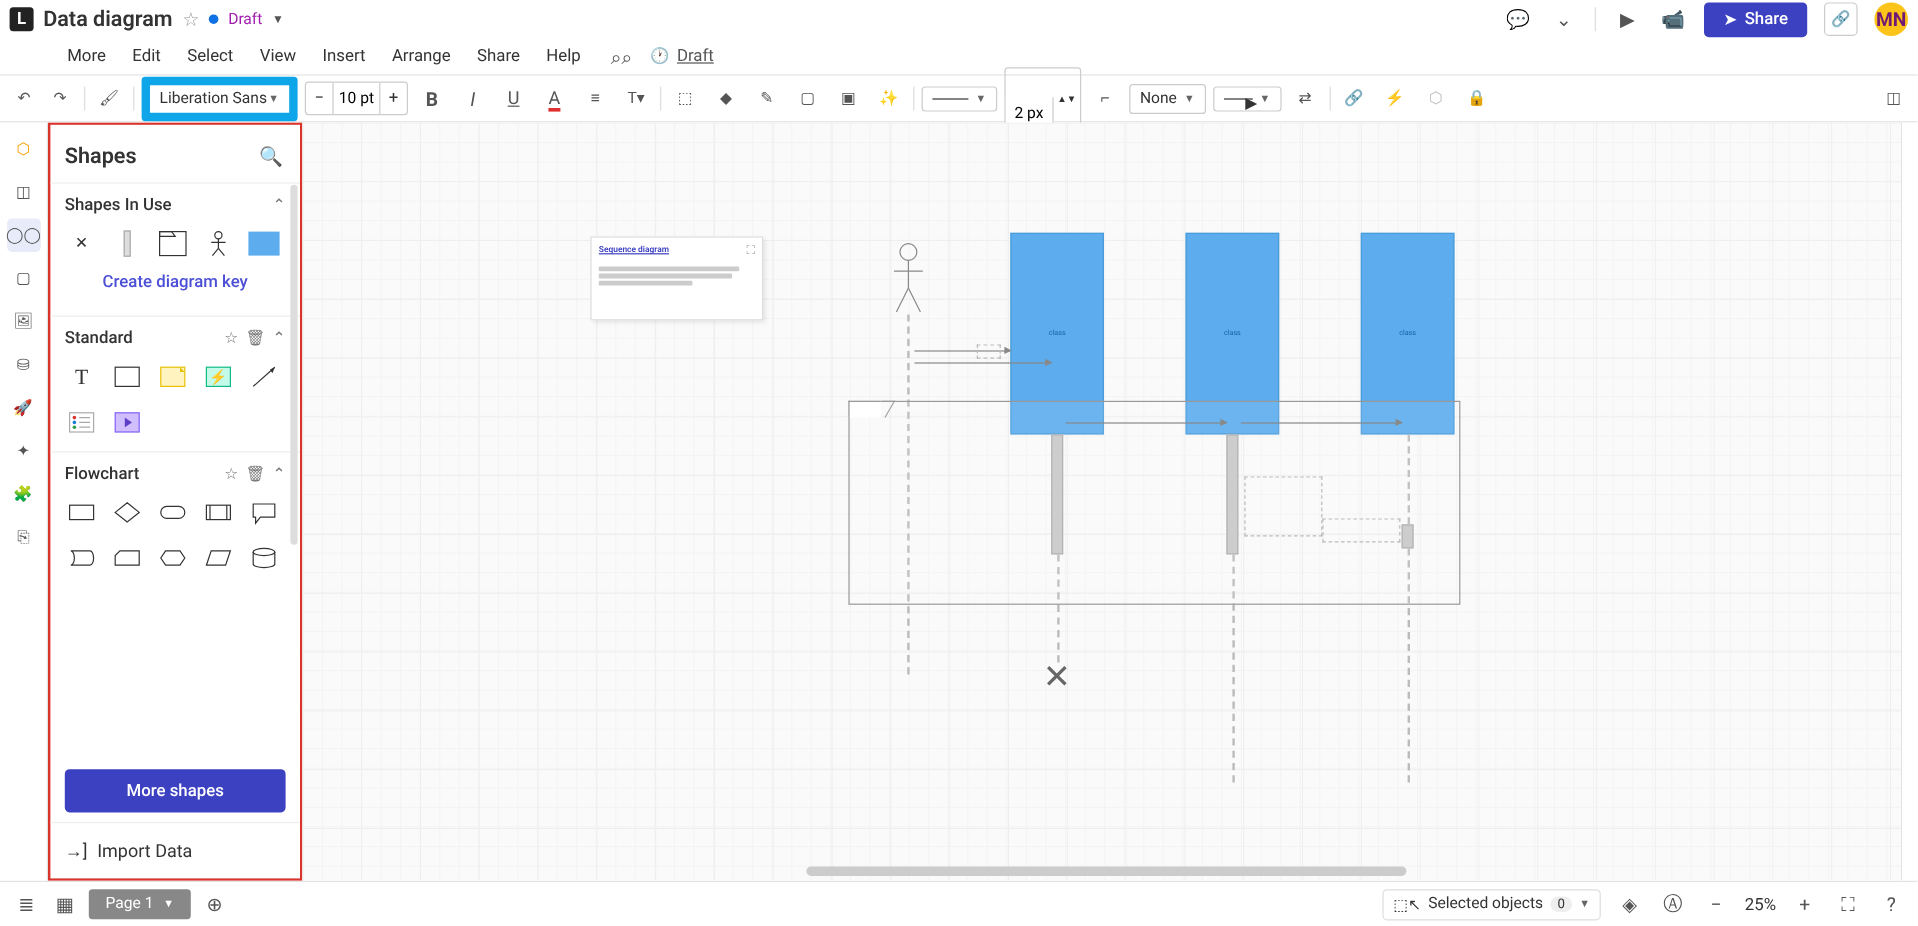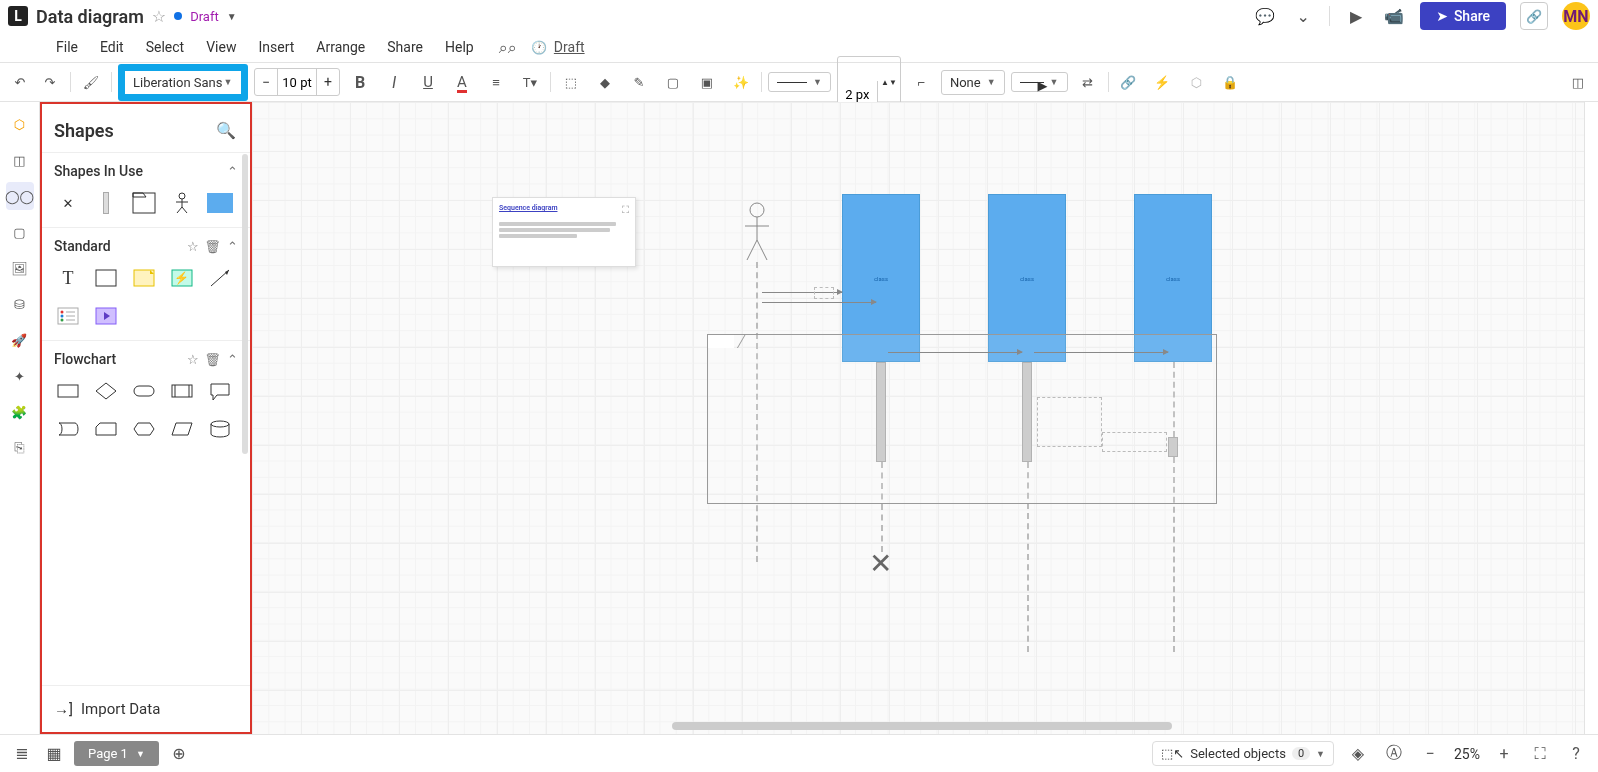--- a/index.html
+++ b/index.html
@@ -100,21 +100,21 @@
       <span>➤</span>
       <span>Share</span>
     </button>
     <span class="link-btn">🔗</span>
     <span class="avatar">MN</span>
   </div>
 </div>
 
 <div class="menubar">
   <span style="width:36px"></span>
-  <span class="menu-item">File</span>
+  <span class="menu-item">More</span>
   <span class="menu-item">Edit</span>
   <span class="menu-item">Select</span>
   <span class="menu-item">View</span>
   <span class="menu-item">Insert</span>
   <span class="menu-item">Arrange</span>
   <span class="menu-item">Share</span>
   <span class="menu-item">Help</span>
   <span class="icon-btn" style="margin-left:10px">⌕⌕</span>
   <div class="saved">
     <span>🕐</span>
@@ -229,20 +229,21 @@
               <line x1="12" y1="7" x2="12" y2="15" stroke="#333"></line>
               <line x1="6" y1="10" x2="18" y2="10" stroke="#333"></line>
               <line x1="12" y1="15" x2="7" y2="21" stroke="#333"></line>
               <line x1="12" y1="15" x2="17" y2="21" stroke="#333"></line>
             </svg>
           </div>
         <div class="shape-cell">
             <span style="width:26px;height:20px;background:#5cacee"></span>
           </div>
       </div>
+      <div class="create-key">Create diagram key</div>
     </div>
 
     <div class="section">
       <div class="section-header">
         <span>Standard</span>
         <span class="icons">
           <span>☆</span>
           <span>🗑</span>
           <span>⌃</span>
         </span>
@@ -351,20 +352,21 @@
           </div>
         <div class="shape-cell">
             <svg viewBox="0 0 24 22">
               <ellipse cx="12" cy="6" rx="9" ry="3" fill="none" stroke="#333"></ellipse>
               <path d="M3 6 v10 a9 3 0 0 0 18 0 v-10" fill="none" stroke="#333"></path>
             </svg>
           </div>
       </div>
     </div>
 
+    <button class="more-shapes">More shapes</button>
     <div class="import-data">
       <span>→]</span>
       <span>Import Data</span>
     </div>
   </div>
 
   <div class="canvas-wrap">
     <div class="grid-bg-sm"></div>
     <div class="grid-bg"></div>
 

